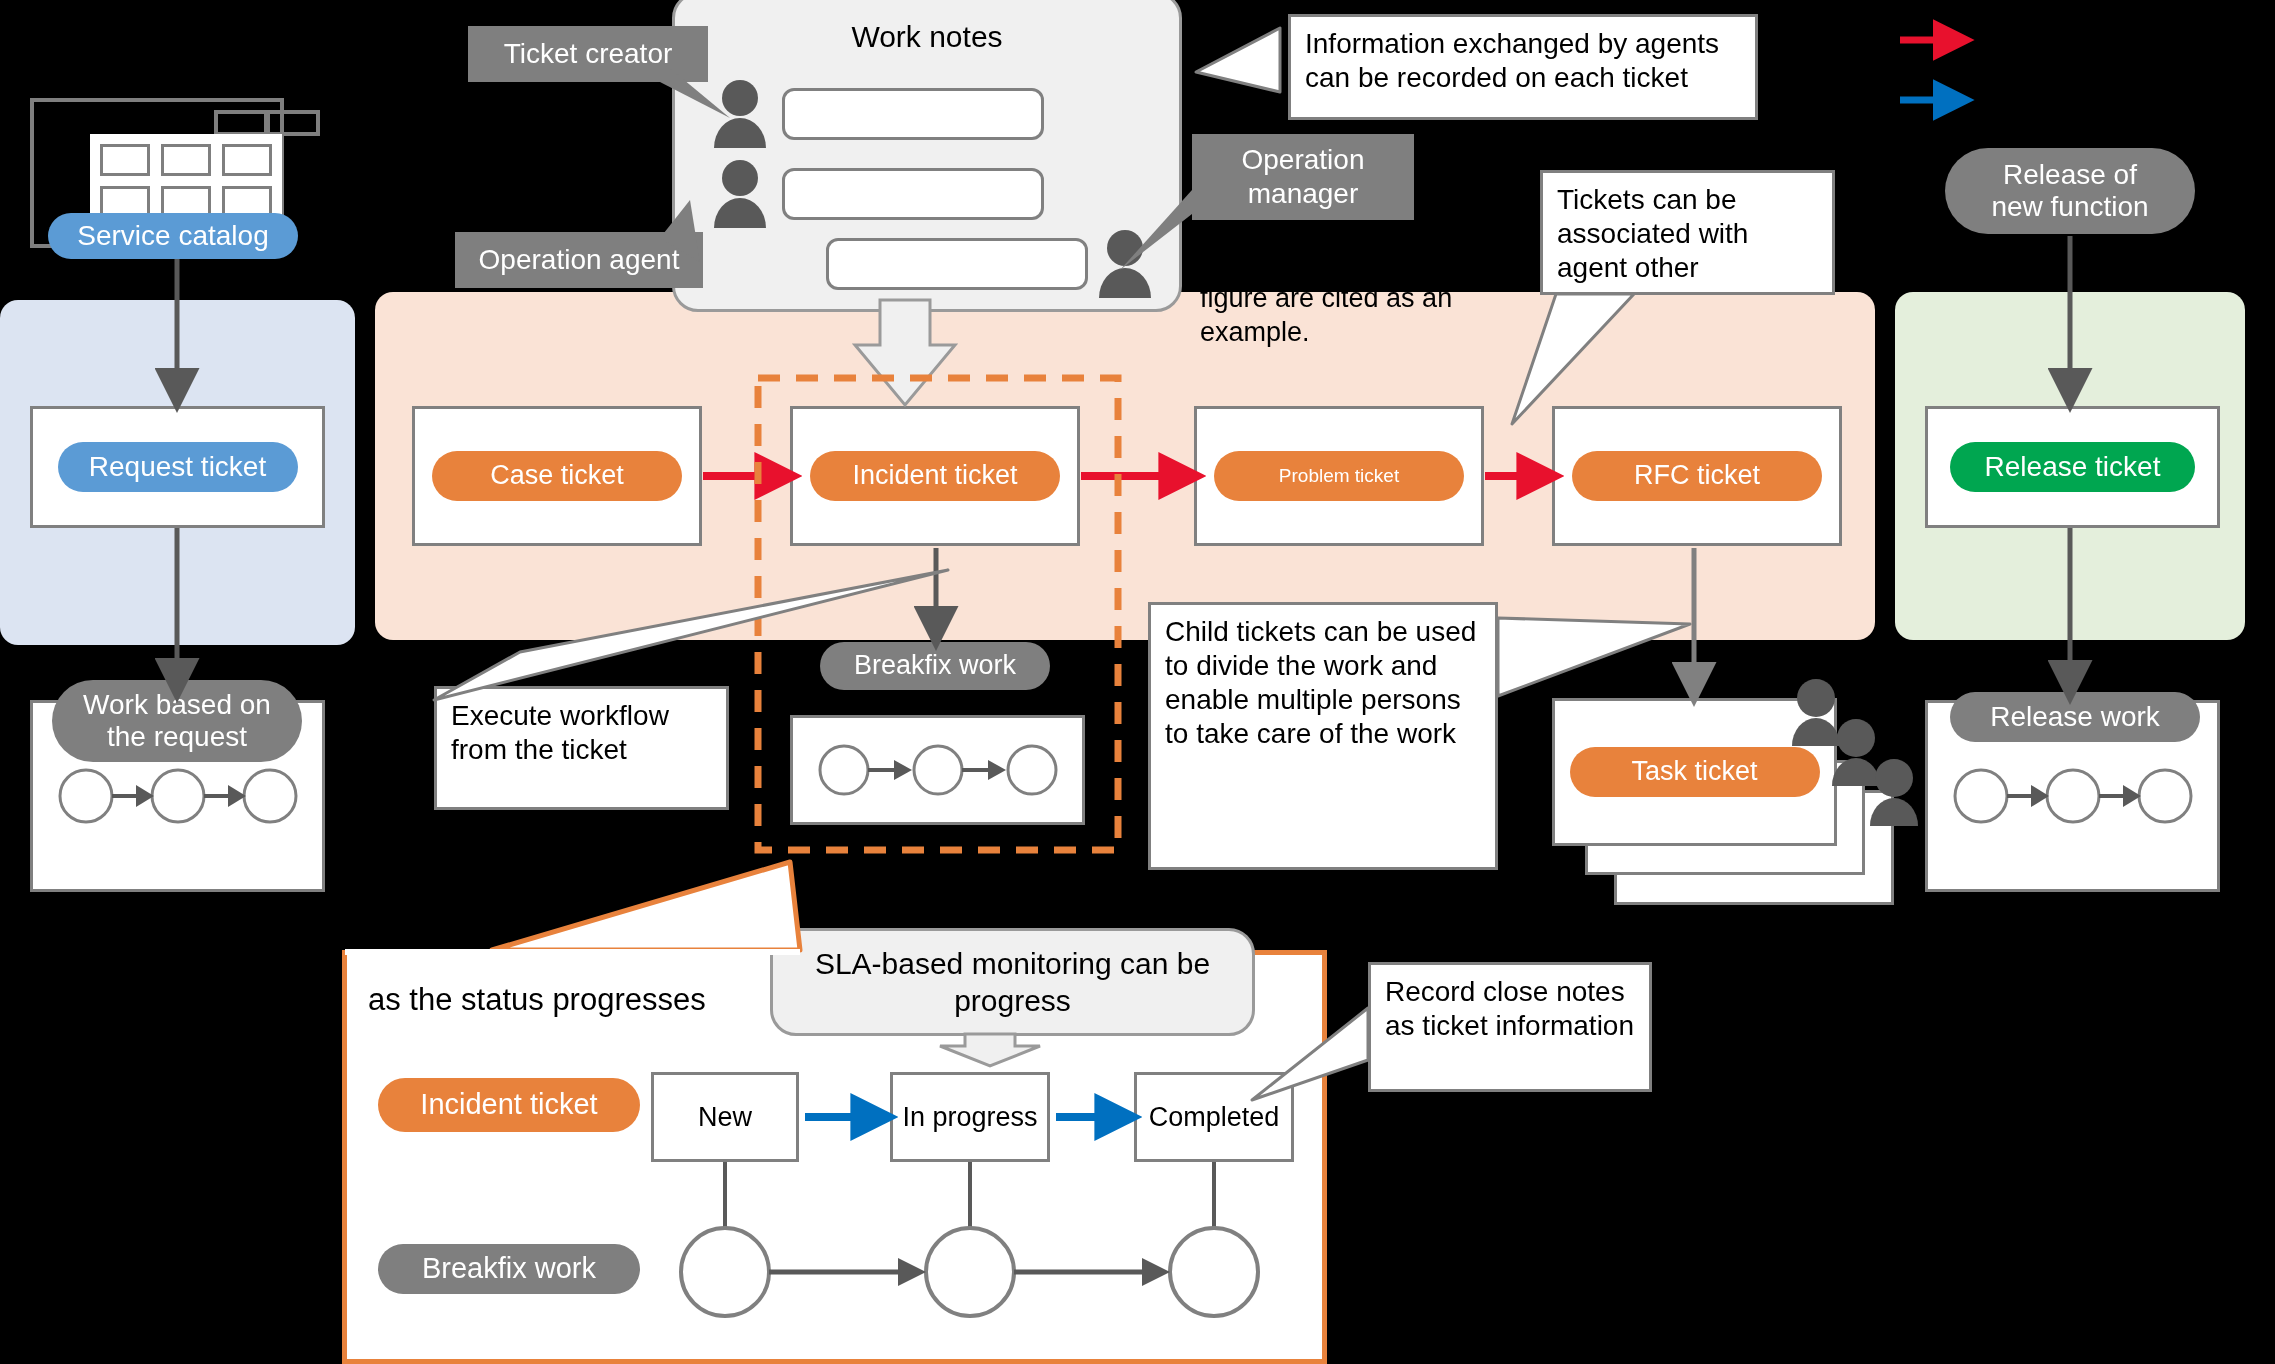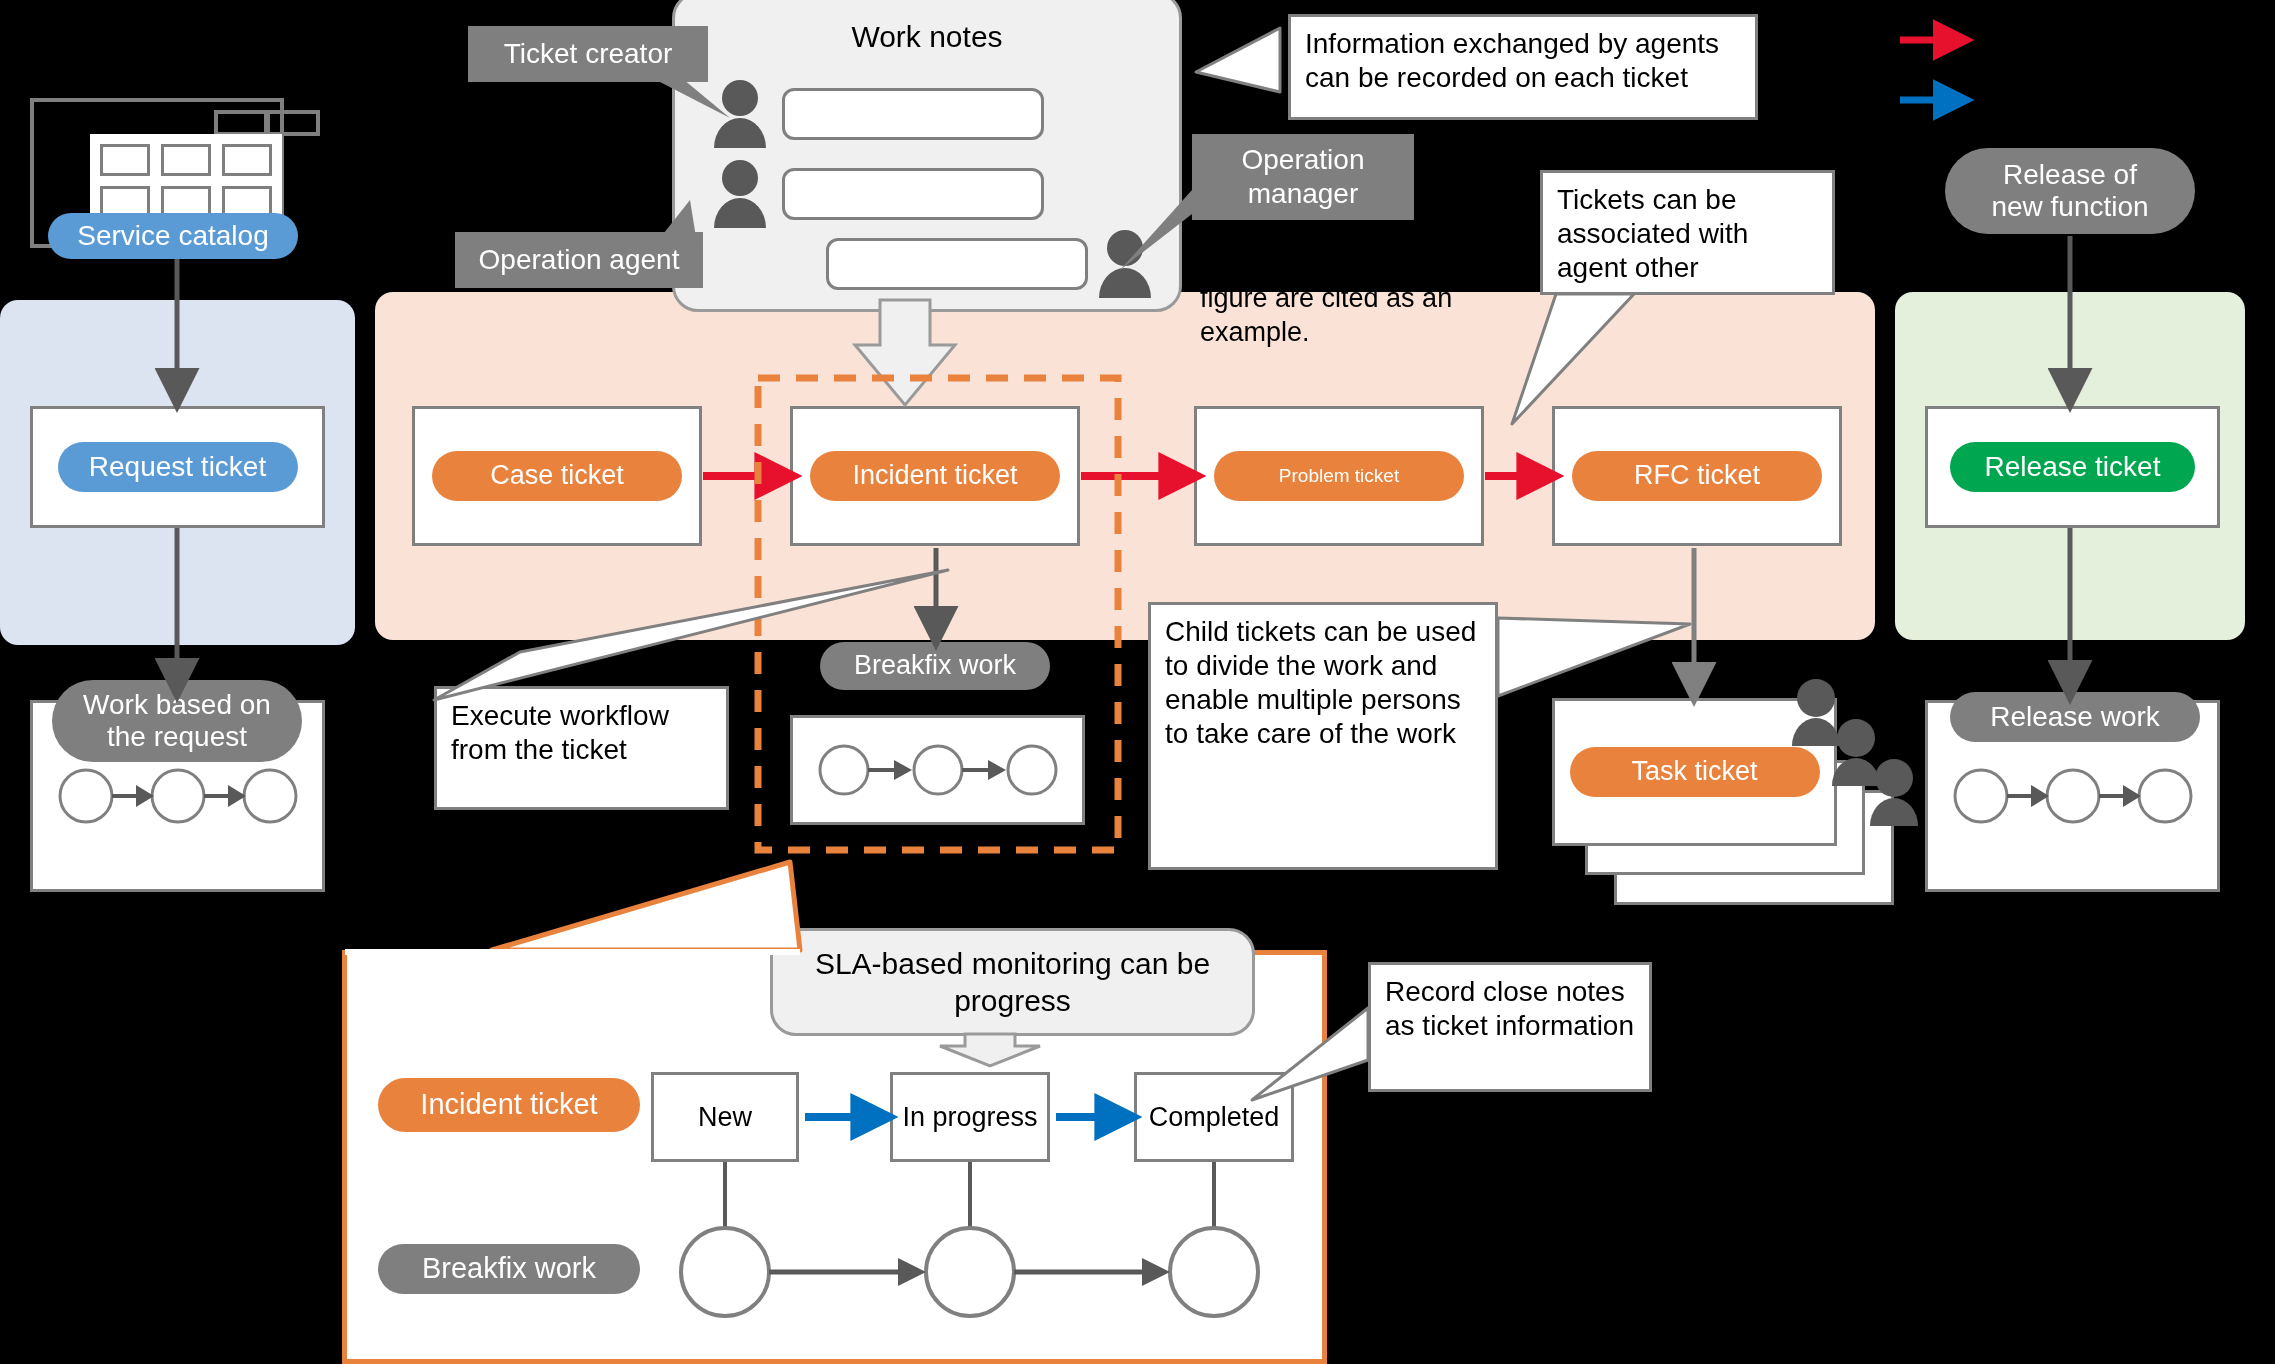--- a/index.html
+++ b/index.html
@@ -191,20 +191,21 @@
 
 <div class="abs note" style="left:434px;top:686px;width:295px;height:124px;font-size:28px;">Execute workflow from the ticket</div>
 
 <div class="abs note" style="left:1148px;top:602px;width:350px;height:268px;font-size:28px;">Child tickets can be used to divide the work and enable multiple persons to take care of the work</div>
 
 <div class="abs note" style="left:1368px;top:962px;width:284px;height:130px;font-size:28px;">Record close notes as ticket information</div>
 
 <div class="abs" style="left:342px;top:950px;width:985px;height:414px;background:#fff;border:5px solid #E8823C;box-sizing:border-box;"></div>
 
 <div class="abs" style="left:368px;top:980px;width:470px;font-size:31px;line-height:1.28;">
+  <div>as the status progresses</div>
 </div>
 
 <div class="abs pill pill-orange" style="left:378px;top:1078px;width:262px;height:54px;font-size:29px;">Incident ticket</div>
 <div class="abs pill pill-grey" style="left:378px;top:1244px;width:262px;height:50px;font-size:29px;">Breakfix work</div>
 
 <div class="abs card" style="left:651px;top:1072px;width:148px;height:90px;font-size:27px;">
   <span>New</span>
 </div>
 <div class="abs card" style="left:890px;top:1072px;width:160px;height:90px;font-size:27px;">
   <span>In progress</span>

